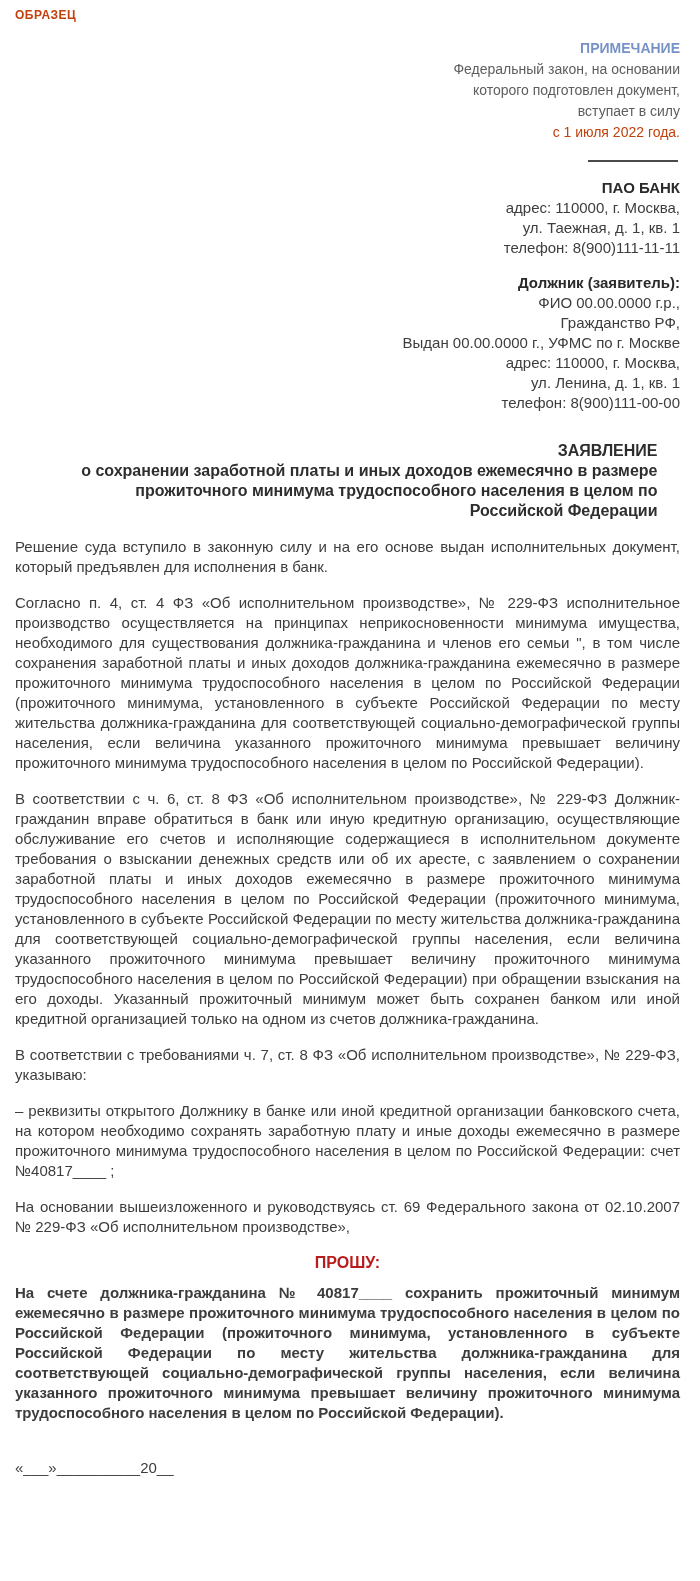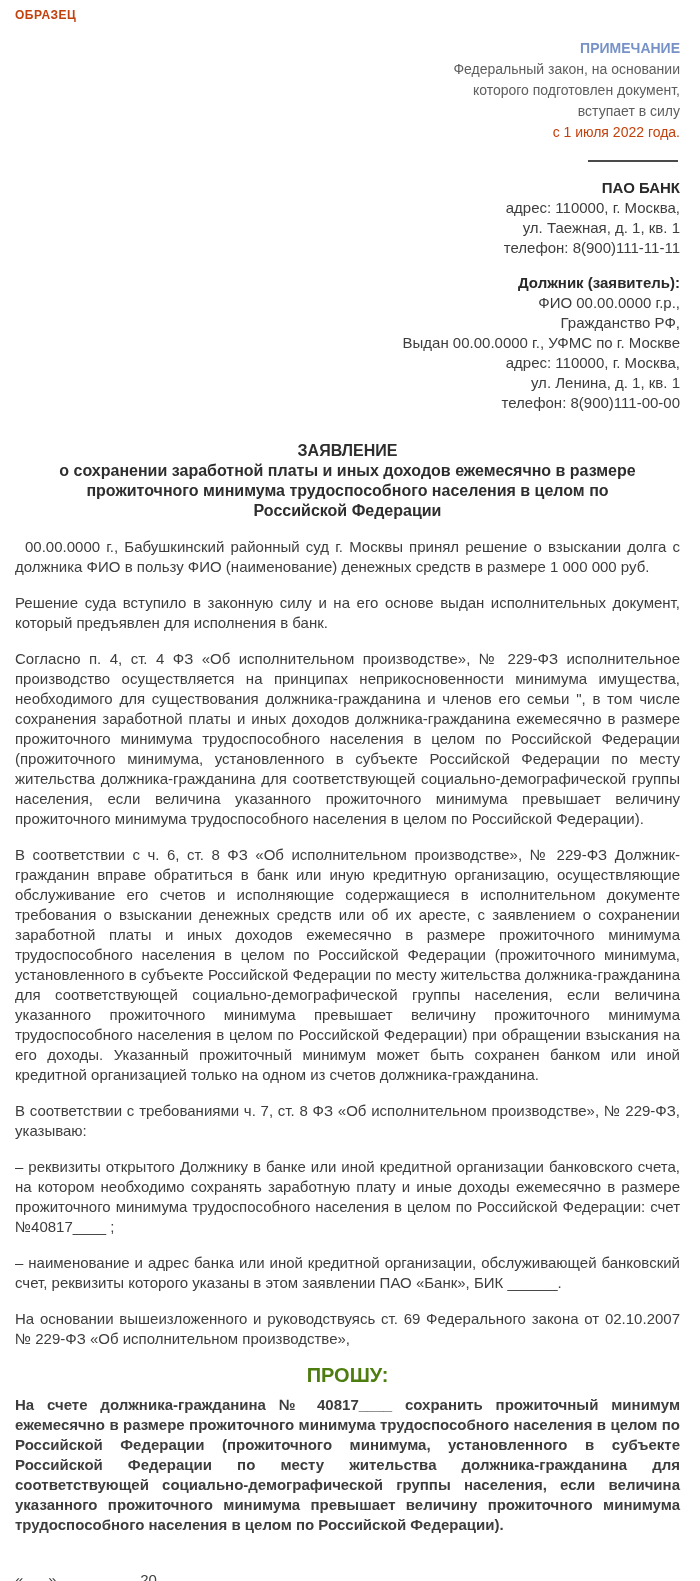--- a/index.html
+++ b/index.html
@@ -41,43 +41,43 @@
     font-size: 15px;
     line-height: 20px;
     color: #3d3d3d;
   }
   .addr-name { font-weight: bold; color: #2a2a2a; }
   .applicant-block { margin-top: 15px; }
 
   .doc-title {
     margin: 28px auto 0 auto;
     max-width: 620px;
-    text-align: center;
+    text-align: right;
     font-size: 16px;
     line-height: 20px;
     font-weight: bold;
     color: #2e2e2e;
   }
 
   .para {
     margin: 16px 0 0 0;
     font-size: 15px;
     line-height: 20px;
     text-align: justify;
     color: #3d3d3d;
   }
   .para-first { text-indent: 10px; }
 
   .request-heading {
     margin: 16px 0 10px 0;
     text-align: center;
-    font-size: 20px;
+    font-size: 16px;
     line-height: 20px;
     font-weight: bold;
-    color: #4d7c0f;
+    color: #b91c1c;
   }
   .request-para { margin-top: 10px; font-weight: bold; }
 
   .date-line {
     margin-top: 35px;
     font-size: 15px;
     line-height: 20px;
     color: #3d3d3d;
   }
 </style>
@@ -113,27 +113,25 @@
     <div>адрес: 110000, г. Москва,</div>
     <div>ул. Ленина, д. 1, кв. 1</div>
     <div>телефон: 8(900)111-00-00</div>
   </div>
 
   <div class="doc-title">
     <div>ЗАЯВЛЕНИЕ</div>
     <div>о сохранении заработной платы и иных доходов ежемесячно в размере прожиточного минимума трудоспособного населения в целом по Российской Федерации</div>
   </div>
 
-  <p class="para para-first">00.00.0000 г., Бабушкинский районный суд г. Москвы принял решение о взыскании долга с должника ФИО в пользу ФИО (наименование) денежных средств в размере 1 000 000 руб.</p>
   <p class="para">Решение суда вступило в законную силу и на его основе выдан исполнительных документ, который предъявлен для исполнения в банк.</p>
   <p class="para">Согласно п. 4, ст. 4 ФЗ «Об исполнительном производстве», № 229-ФЗ  исполнительное производство осуществляется на принципах  неприкосновенности минимума имущества, необходимого для существования должника-гражданина и членов его семьи ", в том числе сохранения заработной платы и иных доходов должника-гражданина ежемесячно в размере прожиточного минимума трудоспособного населения в целом по Российской Федерации (прожиточного минимума, установленного в субъекте Российской Федерации по месту жительства должника-гражданина для соответствующей социально-демографической группы населения, если величина указанного прожиточного минимума превышает величину прожиточного минимума трудоспособного населения в целом по Российской Федерации).</p>
   <p class="para">В соответствии с ч. 6, ст. 8 ФЗ «Об исполнительном производстве», № 229-ФЗ Должник-гражданин вправе обратиться в банк или иную кредитную организацию, осуществляющие обслуживание его счетов и исполняющие содержащиеся в исполнительном документе требования о взыскании денежных средств или об их аресте, с заявлением о сохранении заработной платы и иных доходов ежемесячно в размере прожиточного минимума трудоспособного населения в целом по Российской Федерации (прожиточного минимума, установленного в субъекте Российской Федерации по месту жительства должника-гражданина для соответствующей социально-демографической группы населения, если величина указанного прожиточного минимума превышает величину прожиточного минимума трудоспособного населения в целом по Российской Федерации) при обращении взыскания на его доходы. Указанный прожиточный минимум может быть сохранен банком или иной кредитной организацией только на одном из счетов должника-гражданина.</p>
   <p class="para">В соответствии с требованиями ч. 7, ст. 8 ФЗ «Об исполнительном производстве», № 229-ФЗ, указываю:</p>
   <p class="para">– реквизиты открытого Должнику в банке или иной кредитной организации банковского счета, на котором необходимо сохранять заработную плату и иные доходы ежемесячно в размере прожиточного минимума трудоспособного населения в целом по Российской Федерации: счет №40817____ ;</p>
-  <p class="para">– наименование и адрес банка или иной кредитной организации, обслуживающей банковский счет, реквизиты которого указаны в этом заявлении ПАО «Банк», БИК ______.</p>
   <p class="para">На основании вышеизложенного и руководствуясь ст. 69  Федерального закона от 02.10.2007 № 229-ФЗ «Об исполнительном производстве»,</p>
 
   <div class="request-heading">ПРОШУ:</div>
 
   <p class="para request-para">На счете должника-гражданина № 40817____  сохранить прожиточный минимум ежемесячно в размере прожиточного минимума трудоспособного населения в целом по Российской Федерации (прожиточного минимума, установленного в субъекте Российской Федерации по месту жительства должника-гражданина для соответствующей социально-демографической группы населения, если величина указанного прожиточного минимума превышает величину прожиточного минимума трудоспособного населения в целом по Российской Федерации).</p>
 
   <div class="date-line">«___»__________20__</div>
 
 </div>
 

